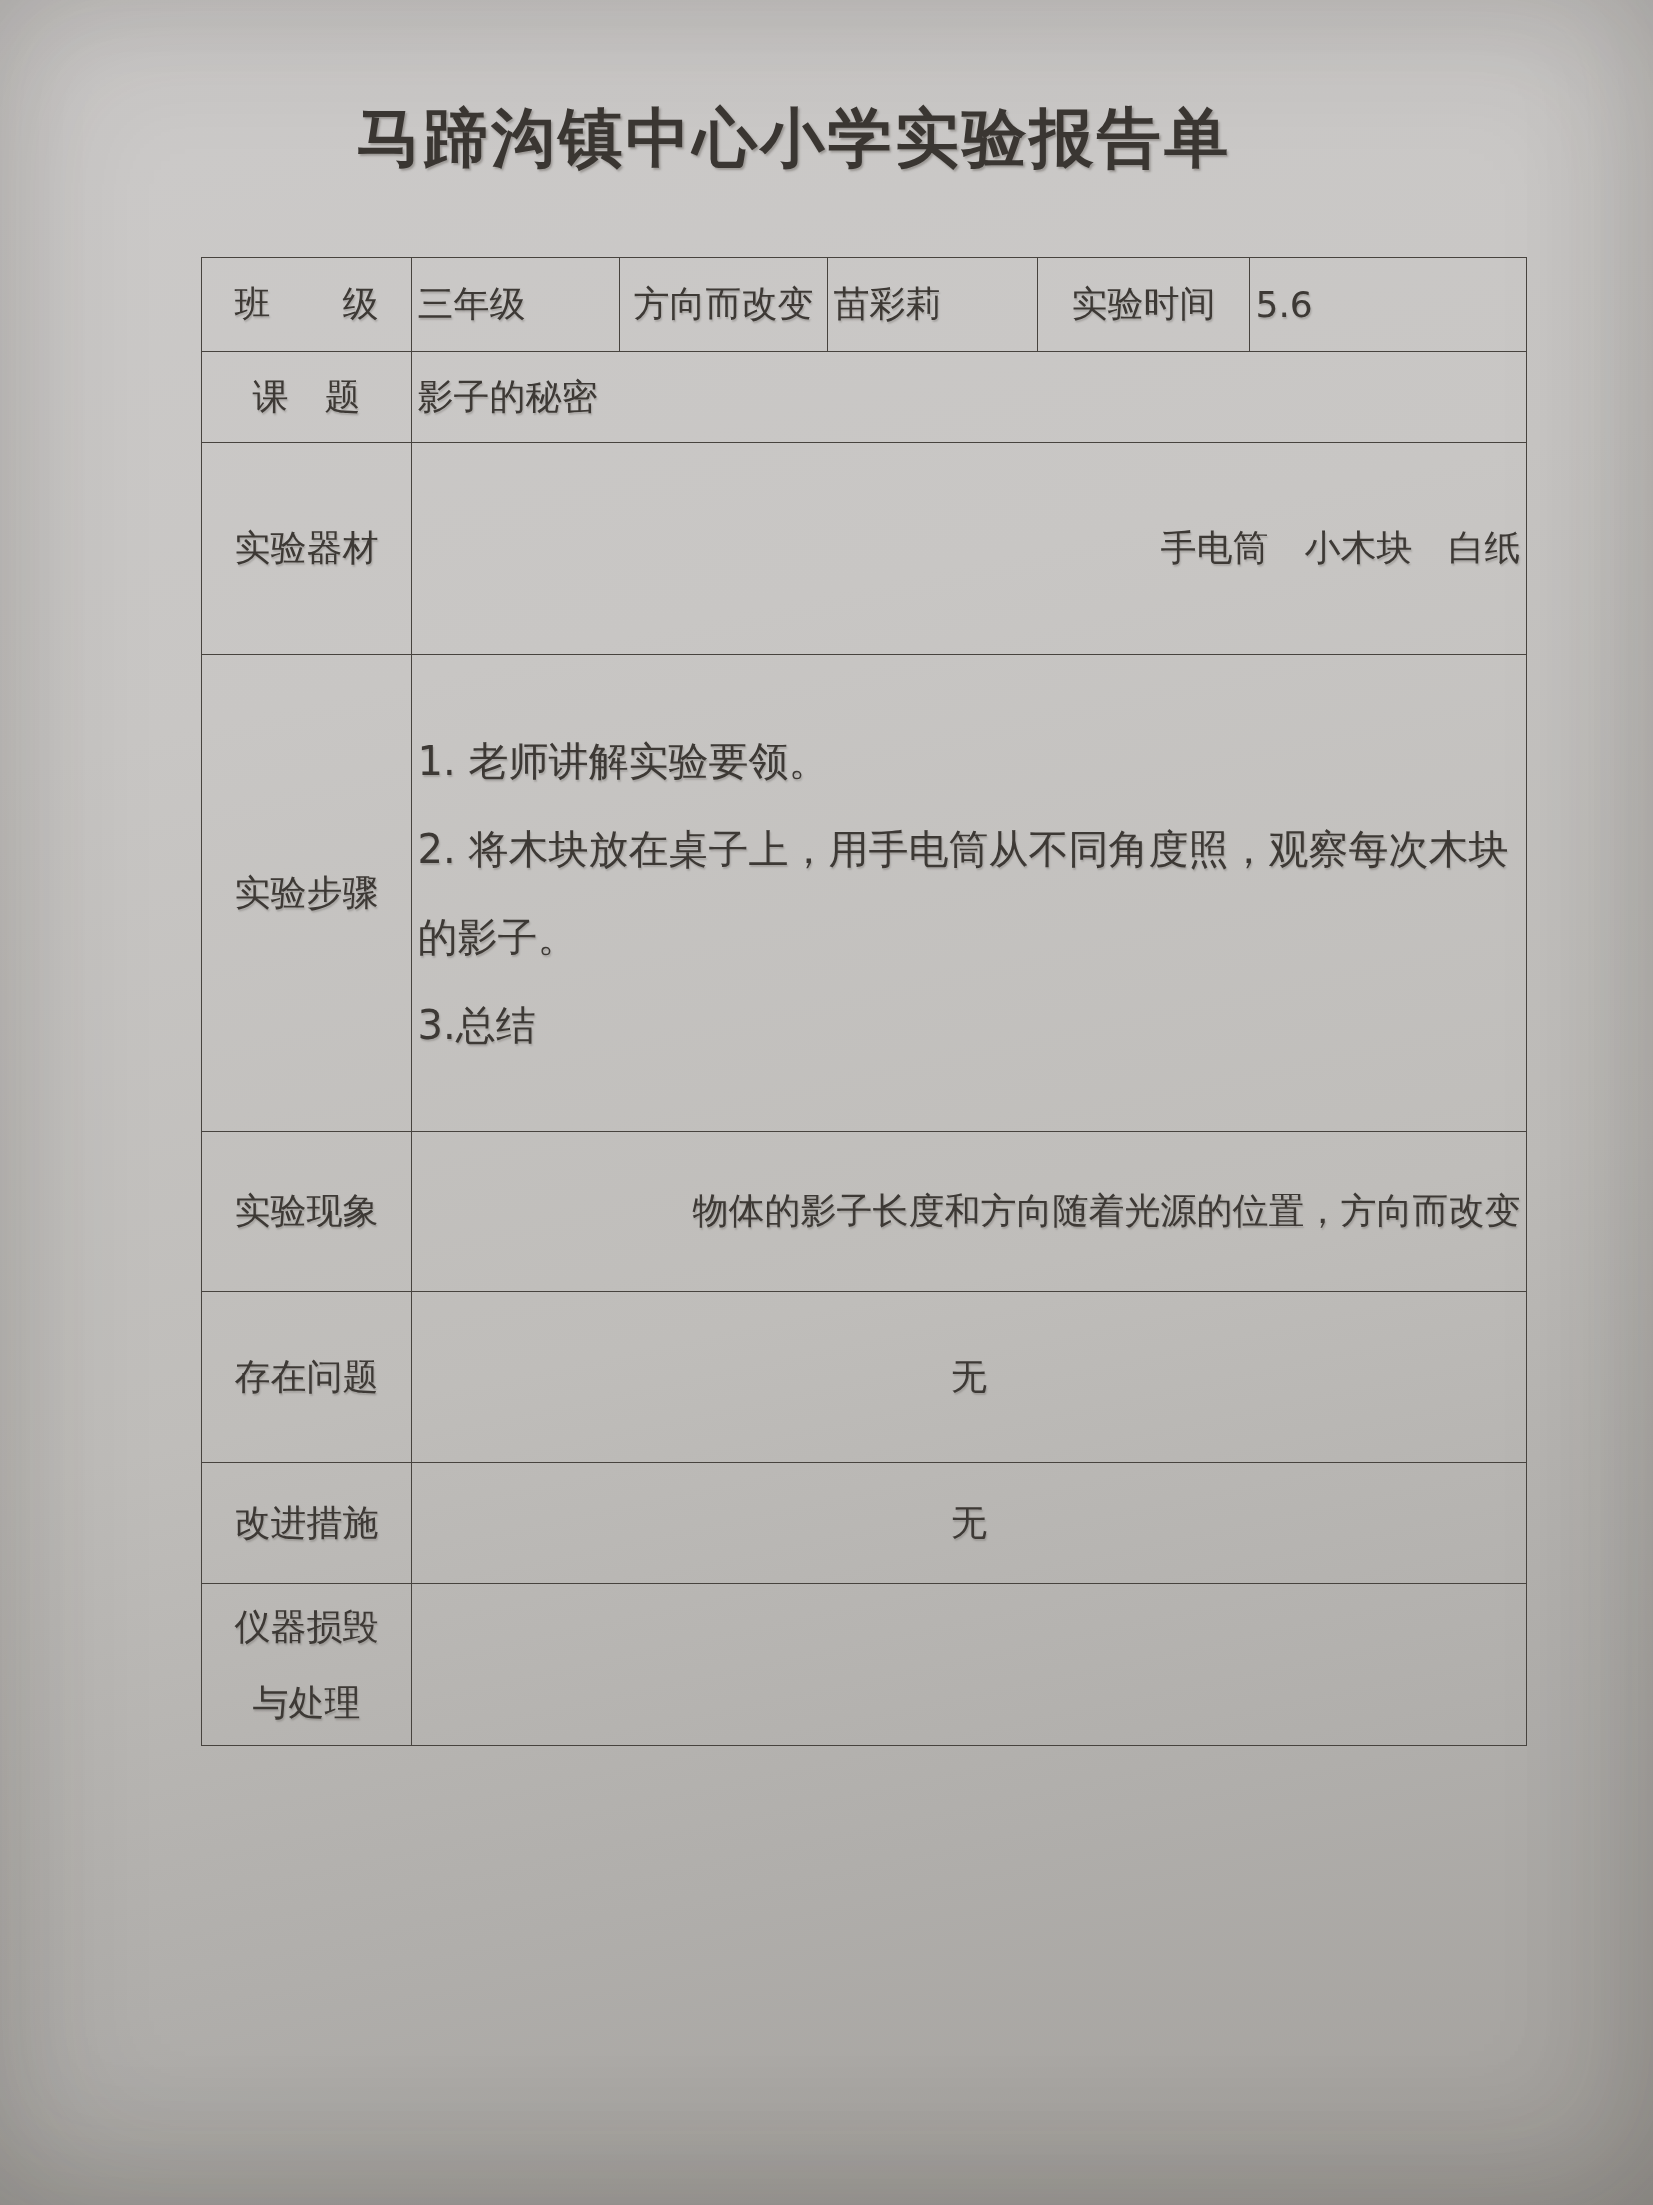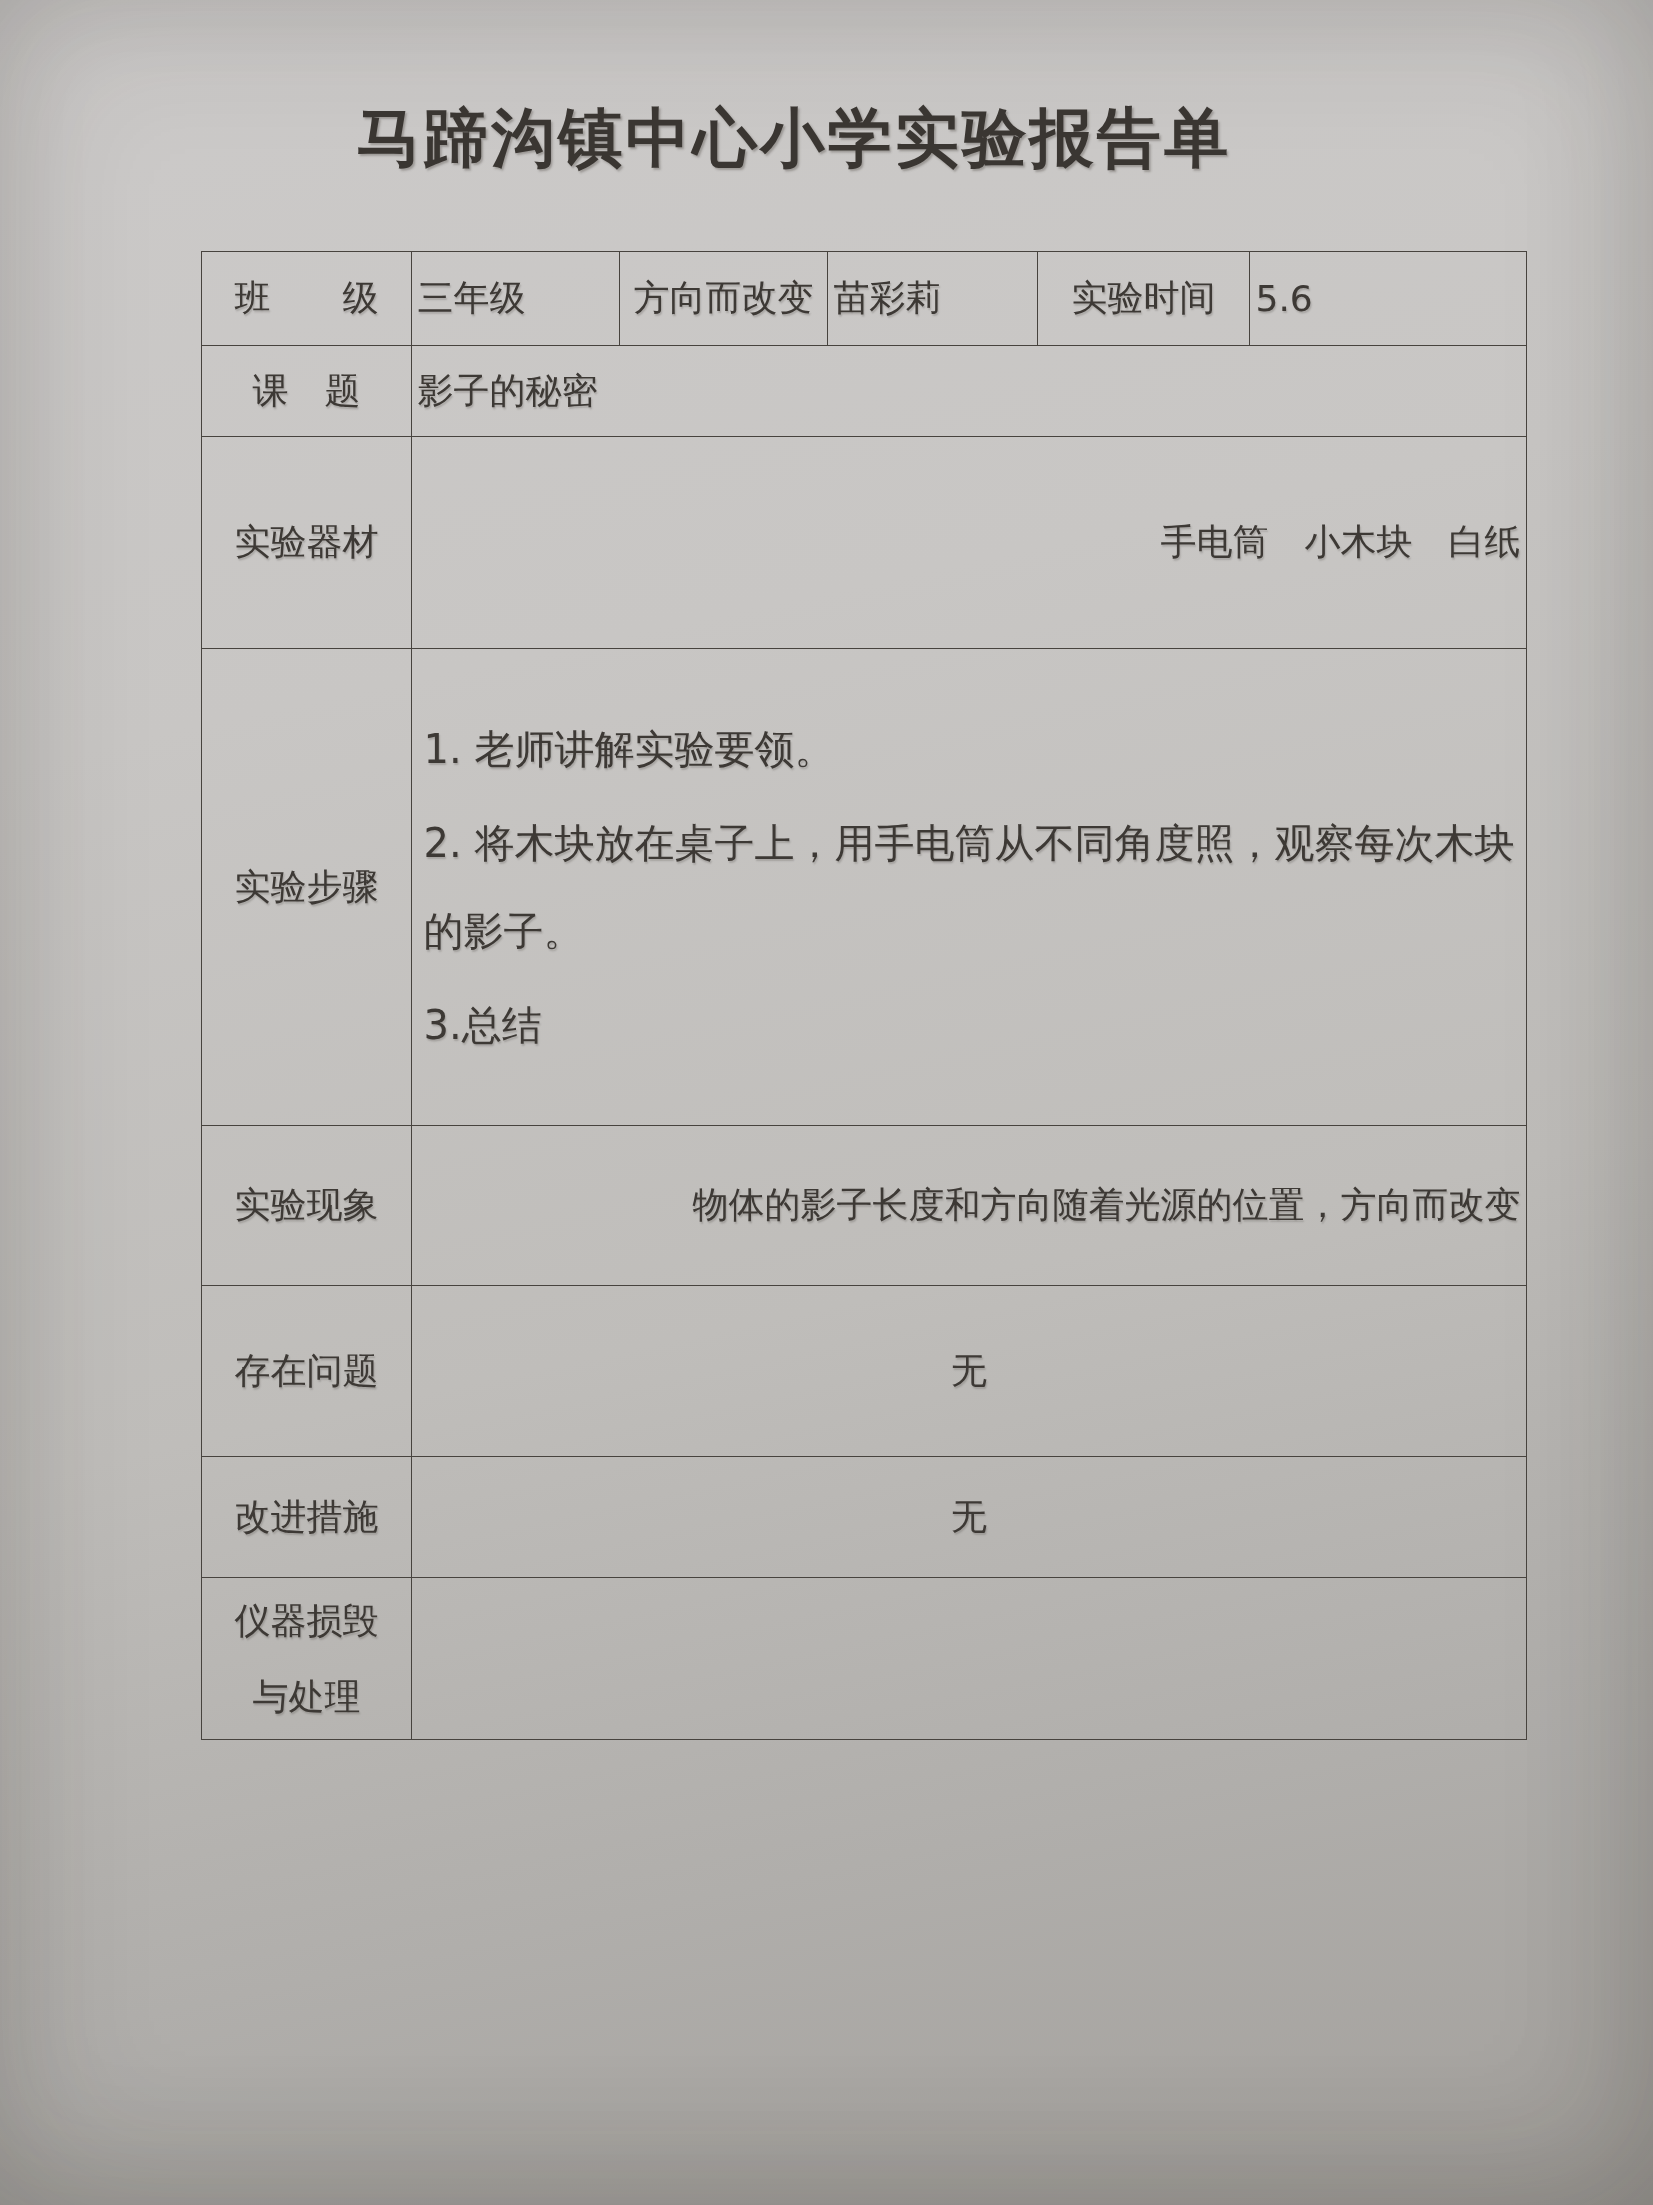--- a/index.html
+++ b/index.html
@@ -14,37 +14,37 @@
     box-shadow: inset 0 0 154px rgba(40, 36, 30, 0.18), inset -22px -33px 121px rgba(40, 36, 30, 0.10);
     pointer-events: none;
   }
   .page-title {
     position: absolute; top: 95px; left: -11px; width: 1610px;
     text-align: center; font-size: 64px; font-weight: bold; letter-spacing: 3.3px;
     color: #3a3632;
     text-shadow: 1.7px 2.2px 2.2px rgba(55, 50, 45, 0.32);
   }
   table.report {
-    position: absolute; left: 201px; top: 251px; width: 1325px;
+    position: absolute; left: 201px; top: 257px; width: 1325px;
     border-collapse: collapse; table-layout: fixed;
   }
   table.report td {
     border: 1.7px solid #47433e;
     font-size: 36px; vertical-align: middle; padding: 0 5.5px;
     color: #3d3935;
     text-shadow: 1.1px 1.7px 1.7px rgba(55, 50, 45, 0.22);
     overflow: hidden;
   }
   td.lab { text-align: center; }
   td.val { text-align: left; }
   td.content-left { text-align: right; padding-left: 16.5px; font-size: 39px; }
   td.topic-cell { text-align: left; padding-left: 259px; font-size: 39px; }
   td.content-center { text-align: center; font-size: 39px; }
   td.steps-cell { padding-left: 16.5px; padding-right: 25px; }
-  td.steps-cell p { margin: 6px; font-size: 40px; line-height: 2.2; text-align: left; }
+  td.steps-cell p { margin: 0; font-size: 40px; line-height: 2.2; text-align: left; }
   td.equipment-cell { word-spacing: 15.4px; }
   .two-line span { display: block; line-height: 2.1; text-align: center; }
 </style>
 </head>
 <body>
 
 <div class="paper-vignette"></div>
 
 <div class="page-title">马蹄沟镇中心小学实验报告单</div>
 

